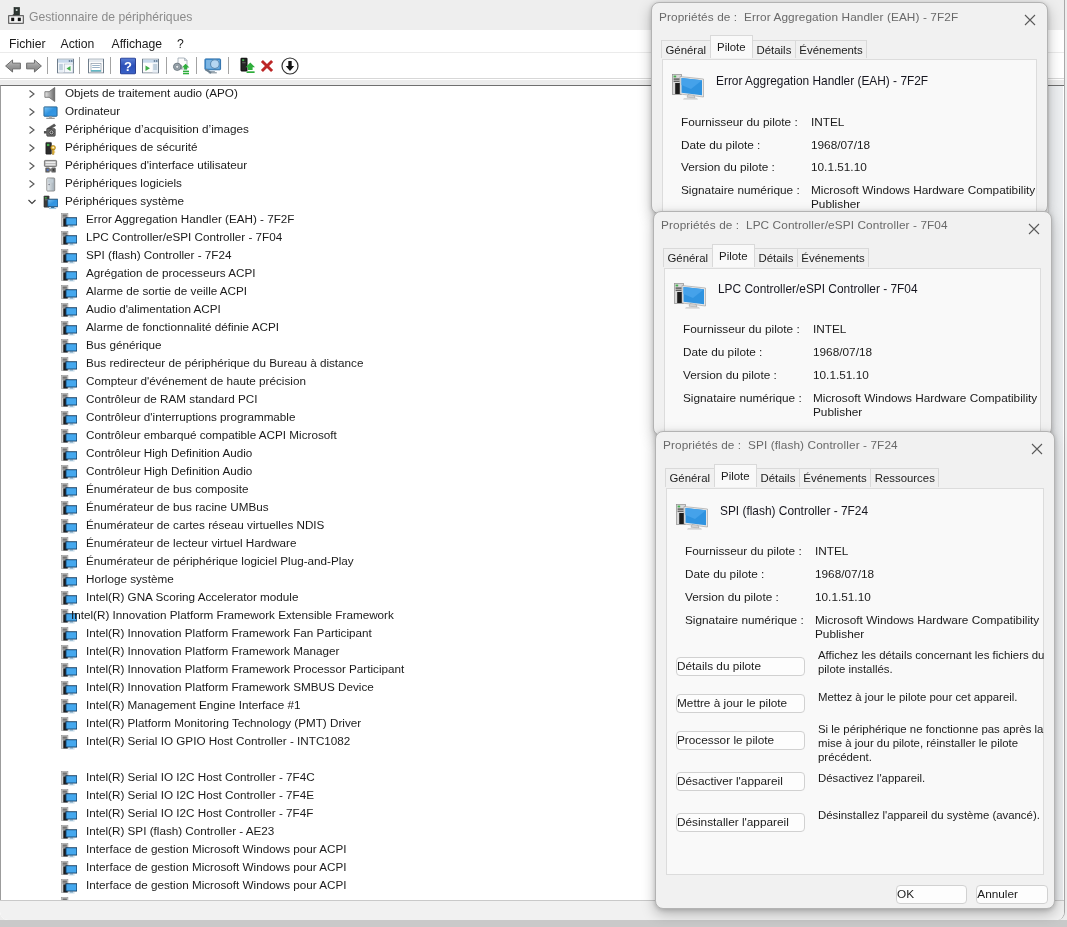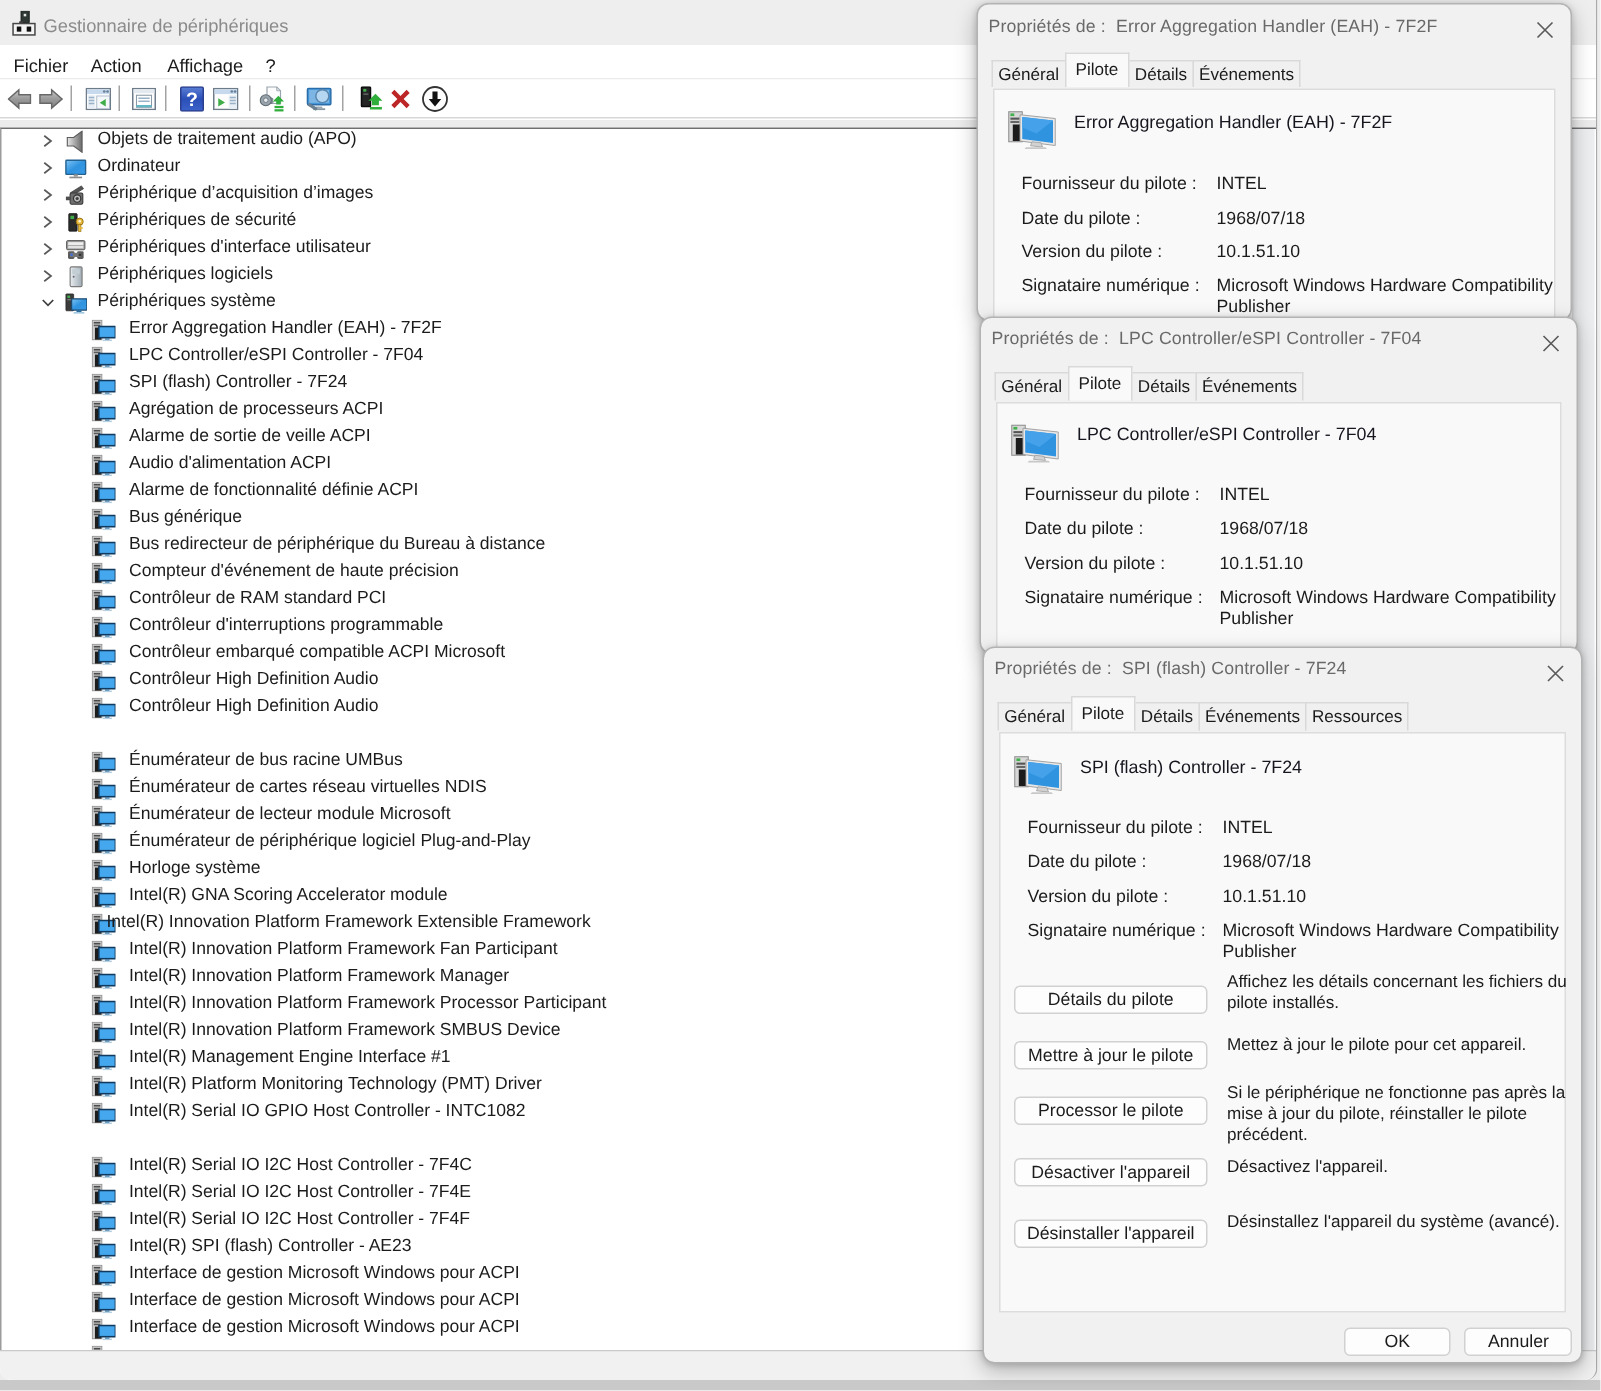--- a/index.html
+++ b/index.html
@@ -32,21 +32,21 @@
 .dx { position:absolute; right:11px; top:11px; }
 .tabs { position:absolute; left:9px; top:32px; height:22px; z-index:2; }
 .tab { position:relative; display:inline-block; font-size:11.4px; color:#1b1b1b; background:#f0f0f0;
   border:1px solid #d9d9d9; border-bottom:none; padding:3px 3.5px 2.5px 3.5px; margin-right:-1px; vertical-align:bottom; }
 .tab.sel { background:#f9f9f9; padding:5px 6.5px 5px 6.5px; border-color:#d9d9d9; z-index:3; }
 .page { position:absolute; left:10px; right:10px; background:#f9f9f9; border:1px solid #dcdcdc; }
 .dname { position:absolute; left:64px; font-size:11.9px; color:#16161f; }
 .dlab { position:absolute; left:29px; font-size:11.8px; color:#1b1b1b; }
 .dval { position:absolute; left:159px; font-size:11.8px; color:#1b1b1b; }
 .btn { position:absolute; height:19px; background:#fdfdfd; border:1px solid #d1d1d1; border-radius:4px;
-  font-size:11.8px; color:#1b1b1b; text-align:center; line-height:17px; }
+  font-size:11.8px; color:#1b1b1b; line-height:17px; }
 .bdesc { position:absolute; left:162px; width:238px; font-size:11.4px; color:#1b1b1b; line-height:13.7px; }
 </style></head>
 <body>
 
 <svg width="0" height="0" style="position:absolute">
 <defs>
 <g id="i-spk">
   <polygon points="2,5 6.5,5 12.5,0.5 12.5,15.5 6.5,11 2,11" fill="url(#gspk)" stroke="#5c5c5c" stroke-width="0.8"></polygon>
 </g>
 <linearGradient id="gspk" x1="0" y1="0" x2="1" y2="0">
@@ -402,37 +402,43 @@
           <use href="#i-dev"></use>
         </svg>
         <span class="tt" style="left:85px">Contrôleur High Definition Audio</span>
       </div>
 <div class="tr" style="top:378px">
         <svg class="ti" style="left:60px" width="16" height="16" viewBox="0 0 16 16">
           <use href="#i-dev"></use>
         </svg>
         <span class="tt" style="left:85px">Contrôleur High Definition Audio</span>
       </div>
+<div class="tr" style="top:396px">
+        <svg class="ti" style="left:60px" width="16" height="16" viewBox="0 0 16 16">
+          <use href="#i-dev"></use>
+        </svg>
+        <span class="tt" style="left:85px">Énumérateur de bus composite</span>
+      </div>
 <div class="tr" style="top:414px">
         <svg class="ti" style="left:60px" width="16" height="16" viewBox="0 0 16 16">
           <use href="#i-dev"></use>
         </svg>
         <span class="tt" style="left:85px">Énumérateur de bus racine UMBus</span>
       </div>
 <div class="tr" style="top:432px">
         <svg class="ti" style="left:60px" width="16" height="16" viewBox="0 0 16 16">
           <use href="#i-dev"></use>
         </svg>
         <span class="tt" style="left:85px">Énumérateur de cartes réseau virtuelles NDIS</span>
       </div>
 <div class="tr" style="top:450px">
         <svg class="ti" style="left:60px" width="16" height="16" viewBox="0 0 16 16">
           <use href="#i-dev"></use>
         </svg>
-        <span class="tt" style="left:85px">Énumérateur de lecteur module Microsoft</span>
+        <span class="tt" style="left:85px">Énumérateur de lecteur virtuel Hardware</span>
       </div>
 <div class="tr" style="top:468px">
         <svg class="ti" style="left:60px" width="16" height="16" viewBox="0 0 16 16">
           <use href="#i-dev"></use>
         </svg>
         <span class="tt" style="left:85px">Énumérateur de périphérique logiciel Plug-and-Play</span>
       </div>
 <div class="tr" style="top:486px">
         <svg class="ti" style="left:60px" width="16" height="16" viewBox="0 0 16 16">
           <use href="#i-dev"></use>

